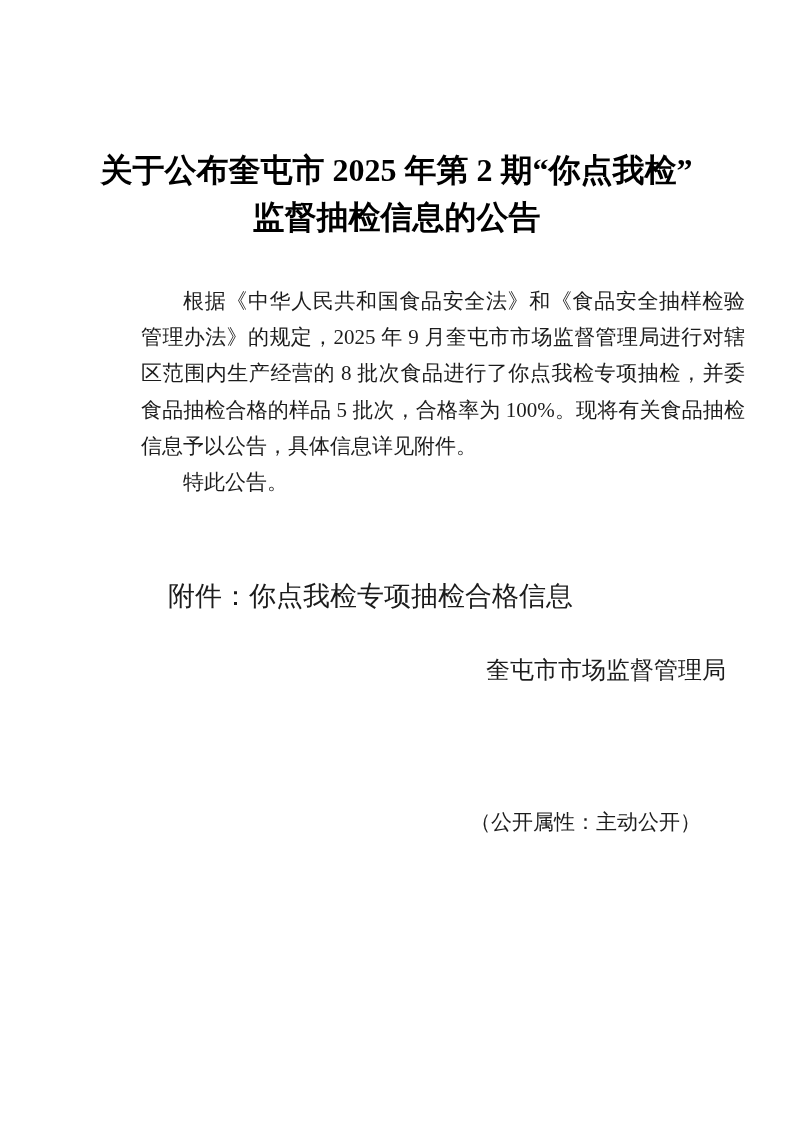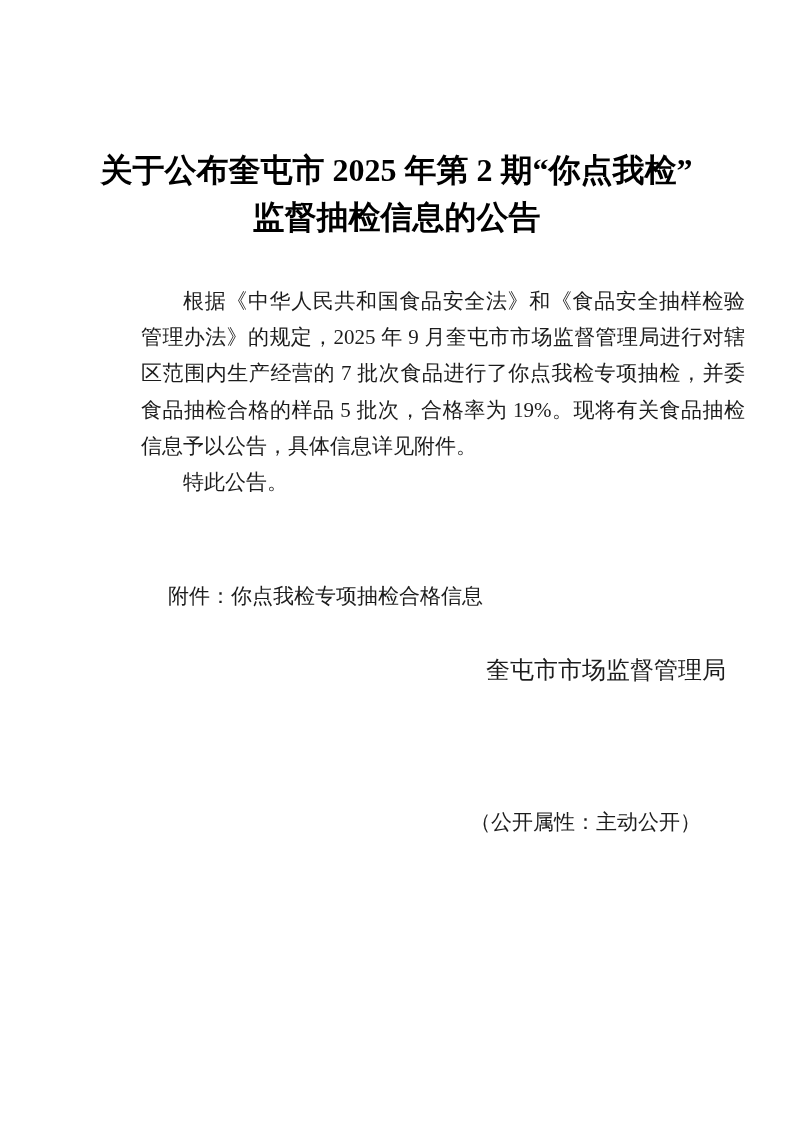--- a/index.html
+++ b/index.html
@@ -43,21 +43,21 @@
     text-align: justify;
     text-align-last: justify;
   }
   .ind {
     text-indent: 42px;
   }
   .attachment-line {
     position: absolute;
     top: 583px;
     left: 168px;
-    font-size: 21px;
+    font-size: 27px;
     line-height: 26px;
   }
   .signature-block {
     position: absolute;
     top: 657px;
     right: 93px;
     width: 214px;
     text-align: center;
     font-size: 24px;
   }
@@ -94,22 +94,22 @@
 <div class="page">
 
   <div class="doc-title">
     <div>关于公布奎屯市 2025 年第 2 期“你点我检”</div>
     <div>监督抽检信息的公告</div>
   </div>
 
   <div class="doc-body">
     <div class="bline just ind">根据《中华人民共和国食品安全法》和《食品安全抽样检验</div>
     <div class="bline just">管理办法》的规定，2025 年 9 月奎屯市市场监督管理局进行对辖</div>
-    <div class="bline just">区范围内生产经营的 7 批次食品进行了你点我检专项抽检，并委</div>
-    <div class="bline just">食品抽检合格的样品 5 批次，合格率为 19%。现将有关食品抽检</div>
+    <div class="bline just">区范围内生产经营的 8 批次食品进行了你点我检专项抽检，并委</div>
+    <div class="bline just">食品抽检合格的样品 5 批次，合格率为 100%。现将有关食品抽检</div>
     <div class="bline">信息予以公告，具体信息详见附件。</div>
     <div class="bline ind">特此公告。</div>
   </div>
 
   <div class="attachment-line">附件：你点我检专项抽检合格信息</div>
 
   <div class="signature-block">
     <div class="sig-dept">奎屯市市场监督管理局</div>
   </div>
 

